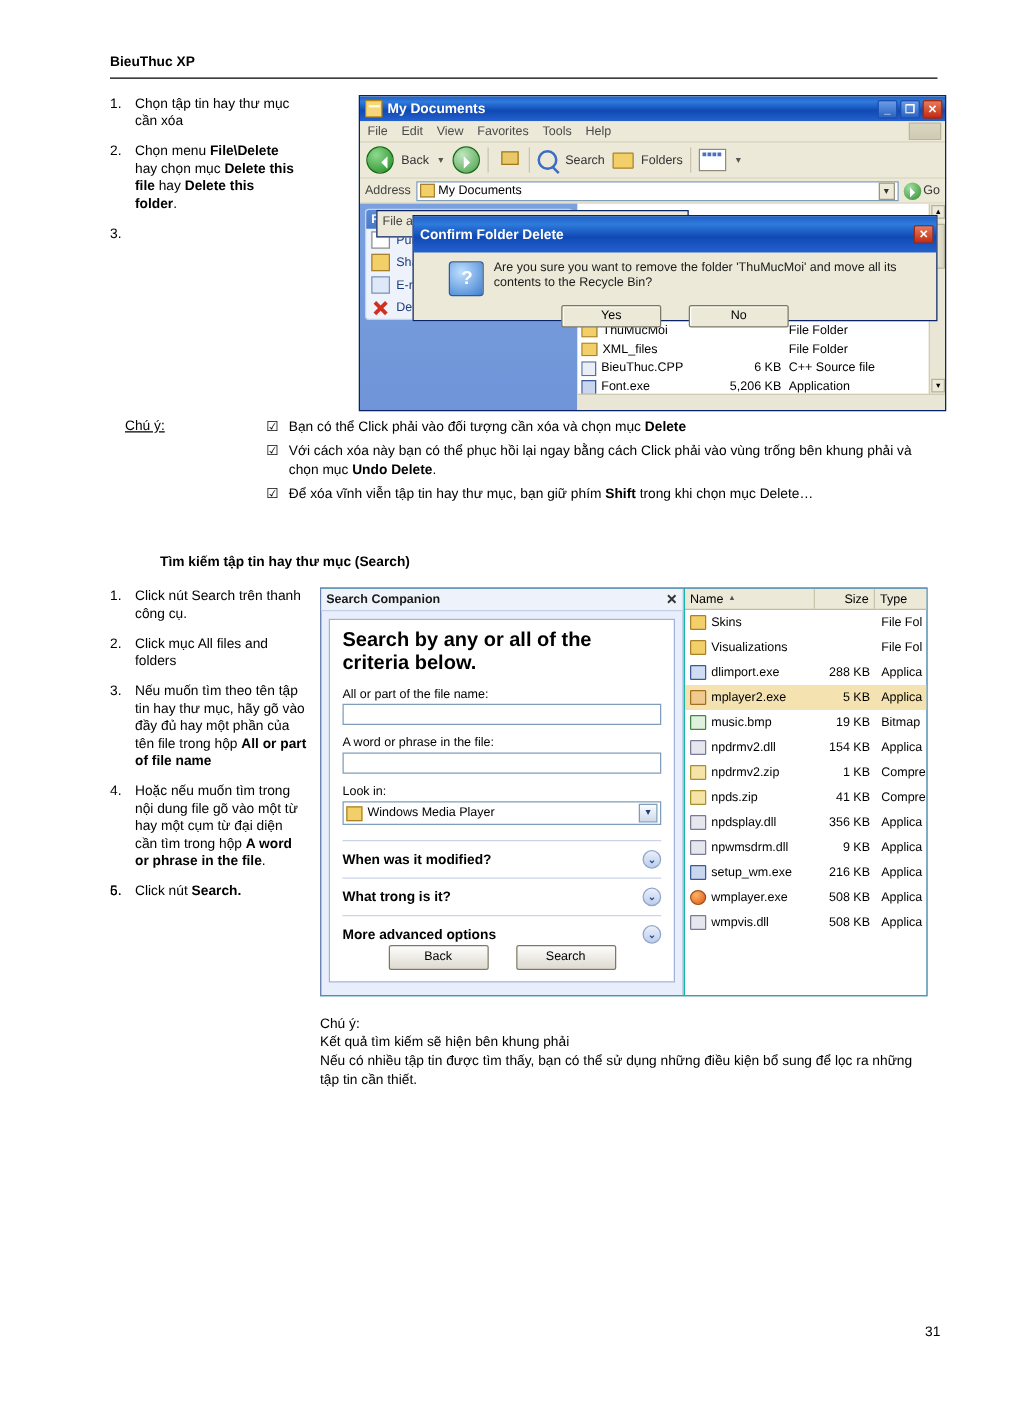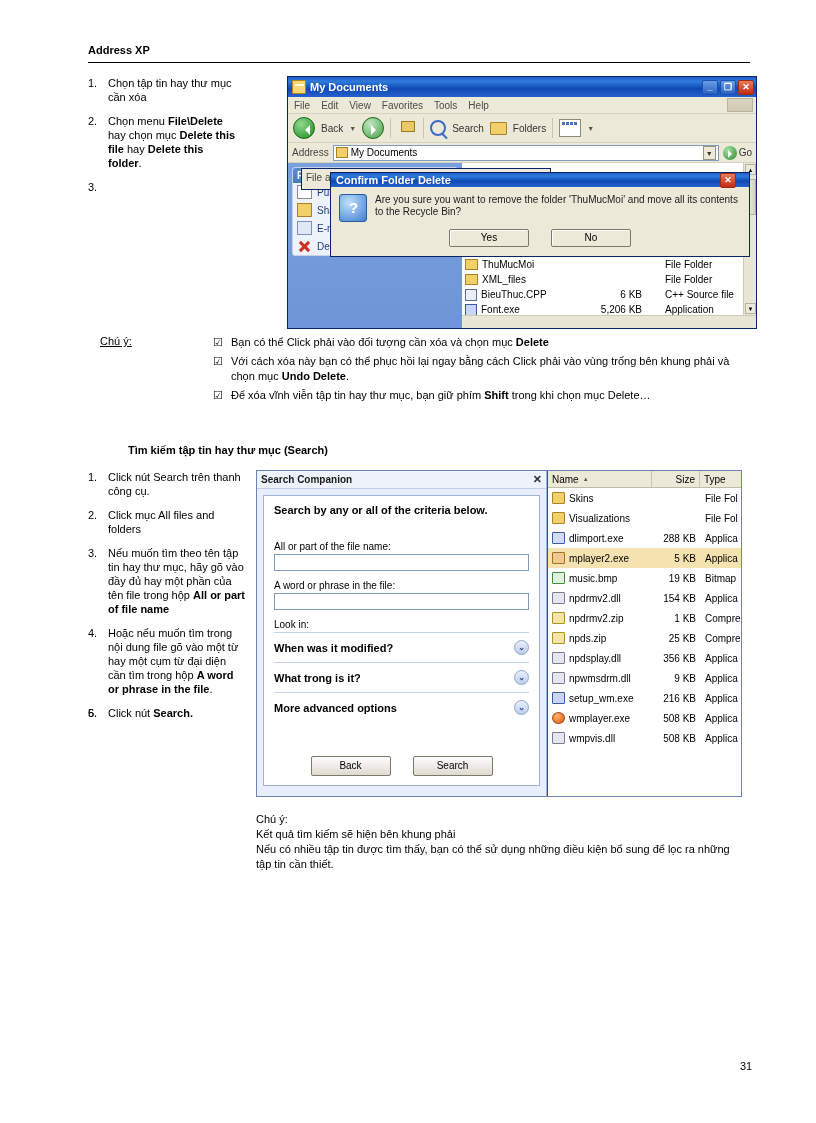--- a/index.html
+++ b/index.html
@@ -158,21 +158,21 @@
   .ico-share{background:#f3cf6a;border:1px solid #a8822a;}
   .ico-mail{background:#dfe8f6;border:1px solid #7d93bb;}
   .ico-del{position:relative;}
   .ico-del:before,.ico-del:after{
     content:"";position:absolute;left:1px;top:6px;width:13px;height:3px;background:#d03020;
   }
   .ico-del:before{transform:rotate(45deg);}
   .ico-del:after{transform:rotate(-45deg);}
   .rightpane{flex:1;background:#fff;position:relative;}
   .filelist{font-size:10px;}
-  .file-row{display:flex;align-items:center;height:15px;padding:0 3px;gap:17px;}
+  .file-row{display:flex;align-items:center;height:15px;padding:0 3px;gap:0;}
   .file-row .nm{width:104px;display:flex;align-items:center;gap:4px;overflow:hidden;white-space:nowrap;}
   .file-row .sz{width:56px;text-align:right;}
   .file-row .ty{flex:1;padding-left:6px;overflow:hidden;white-space:nowrap;}
   .fi-folder{width:13px;height:11px;background:#f3cf6a;border:1px solid #a8822a;flex:none;}
   .fi-cpp{width:12px;height:12px;background:#e9eef7;border:1px solid #5c6f9a;flex:none;}
   .fi-exe{width:12px;height:12px;background:#c9d6ee;border:1px solid #3a5a9a;flex:none;}
   .fi-xls{width:12px;height:12px;background:#d8efd8;border:1px solid #2f7b2f;flex:none;}
   .scrollcol{
     position:absolute;right:0;top:0;width:13px;height:100%;background:#e9e6d6;
     border-left:1px solid #cfcbb5;
@@ -189,61 +189,61 @@
     position:absolute;left:301px;top:168px;width:250px;height:22px;
     background:#ece9d8;border:1px solid #0a246a;font-size:10px;color:#444;
     padding:3px 4px;
   }
   
   .dlg{
     position:absolute;left:330px;top:172px;width:420px;height:85px;
     border:1px solid #0a246a;background:#ece9d8;font-size:10px;
   }
   .dlg-title{
-    height:14px;background:linear-gradient(180deg,#1f5fc8 0%,#2f7bdc 22%,#1049b4 58%,#2562cd 100%);
-    color:#fff;font-weight:bold;font-size:11px;display:flex;align-items:center;padding:0 13px 0 5px;gap:48px;
+    height:29px;background:linear-gradient(180deg,#1f5fc8 0%,#2f7bdc 22%,#1049b4 58%,#2562cd 100%);
+    color:#fff;font-weight:bold;font-size:11px;display:flex;align-items:center;padding:0 2px 0 5px;gap:48px;
   }
   .dlg-title .sp{flex:1;}
-  .dlg-body{display:flex;padding:7px 8px 0 8px;gap:8px;}
+  .dlg-body{display:flex;padding:7px 8px 0 8px;gap:8px;margin-left:20px;}
   .dlg-ico{
     width:28px;height:28px;flex:none;border-radius:3px;
     background:radial-gradient(circle at 35% 30%,#bfe0ff,#3f7fcf);
     border:1px solid #2a5d9e;position:relative;
   }
   .dlg-ico:after{
     content:"?";position:absolute;left:9px;top:4px;color:#fff;font-weight:bold;font-size:15px;
   }
   .dlg-text{font-size:10px;line-height:12px;color:#1a1a1a;}
   .dlg-btns{display:flex;justify-content:center;gap:22px;margin-top:7px;}
   .dlgbtn{
     width:80px;height:18px;background:#ece9d8;border:1px solid #7a7a66;border-radius:2px;
     font-size:10px;text-align:center;line-height:16px;
     box-shadow:inset 1px 1px 0 #fff;
   }
 
   
   .win2{
     position:absolute;left:256px;top:470px;width:486px;height:327px;
-    border:1px solid #6b84b4;background:#6d28d9;font-size:10px;overflow:hidden;
+    border:1px solid #6b84b4;background:#14b8a6;font-size:10px;overflow:hidden;
   }
   .sc-pane{
     position:absolute;left:0;top:0;width:290px;height:100%;
     background:#e8eefb;border-right:1px solid #9fb2d8;
   }
   .sc-head{
     height:18px;display:flex;align-items:center;padding:0 4px;
     background:#eef2fb;border-bottom:1px solid #c3cfe6;font-weight:bold;color:#1a1a1a;
   }
   .sc-head .sp{flex:1;}
   .sc-close{font-size:11px;color:#333;}
   .sc-inner{
     margin:6px;background:#fff;border:1px solid #9fb2d8;height:291px;padding:8px 10px;
     position:relative;
   }
-  .sc-q{font-weight:bold;font-size:11px;margin-bottom:25px;}
+  .sc-q{font-weight:bold;font-size:16px;margin-bottom:10px;}
   .sc-lbl{font-size:10px;margin-bottom:2px;}
   .sc-input{
     height:17px;background:#fff;border:1px solid #7f9db9;margin-bottom:9px;
   }
   .sc-select{
     height:19px;background:#fff;border:1px solid #7f9db9;display:flex;align-items:center;
     padding:0 2px;margin-bottom:12px;
   }
   .sc-select .fi{width:13px;height:12px;background:#f3cf6a;border:1px solid #a8822a;margin-right:4px;}
   .sc-select .dd{
@@ -289,21 +289,21 @@
   .ri-dll{background:#e6e6ee;border:1px solid #7a7a96;}
   .ri-zip{background:#f5e3a8;border:1px solid #a8912a;}
   .ri-wmp{border-radius:50%;background:radial-gradient(circle at 35% 30%,#ffb36b,#d85a12);border:1px solid #a4470d;}
   .ri-setup{background:#c9d6ee;border:1px solid #3a5a9a;}
 </style>
 </head>
 <body>
 
 <div class="page">
 
-  <div class="header">Address XP</div>
+  <div class="header">BieuThuc XP</div>
   <div class="header-rule"></div>
 
   <div class="numlist" id="delete-steps" style="left:88px; top:76px; width:150px;">
       <div class="numitem">
         <span class="n">1.</span>
         <span class="txt">Chọn tập tin hay thư mục cần xóa</span>
       </div>
       <div class="numitem">
         <span class="n">2.</span>
         <span class="txt">Chọn menu <b>File\Delete</b> hay chọn mục <b>Delete this file</b> hay <b>Delete this folder</b>.</span>
@@ -525,20 +525,25 @@
       <div class="sc-inner">
         <div class="sc-q">Search by any or all of the criteria below.</div>
 
         <div class="sc-lbl">All or part of the file name:</div>
         <div class="sc-input"></div>
 
         <div class="sc-lbl">A word or phrase in the file:</div>
         <div class="sc-input"></div>
 
         <div class="sc-lbl">Look in:</div>
+        <div class="sc-select">
+          <span class="fi"></span>
+          <span>Windows Media Player</span>
+          <span class="dd">▼</span>
+        </div>
 
         <div id="sc-expanders">
             <div class="sc-exp">
               <span>When was it modified?</span>
               <span class="sp"></span>
               <span class="chev">⌄</span>
             </div>
             <div class="sc-exp">
               <span>What trong is it?</span>
               <span class="sp"></span>
@@ -622,21 +627,21 @@
               <span>npdrmv2.zip</span>
             </span>
             <span class="sz">1 KB</span>
             <span class="ty">Compre</span>
           </div>
           <div class="res-row">
             <span class="nm">
               <span class="ri ri-zip"></span>
               <span>npds.zip</span>
             </span>
-            <span class="sz">25 KB</span>
+            <span class="sz">41 KB</span>
             <span class="ty">Compre</span>
           </div>
           <div class="res-row">
             <span class="nm">
               <span class="ri ri-dll"></span>
               <span>npdsplay.dll</span>
             </span>
             <span class="sz">356 KB</span>
             <span class="ty">Applica</span>
           </div>

